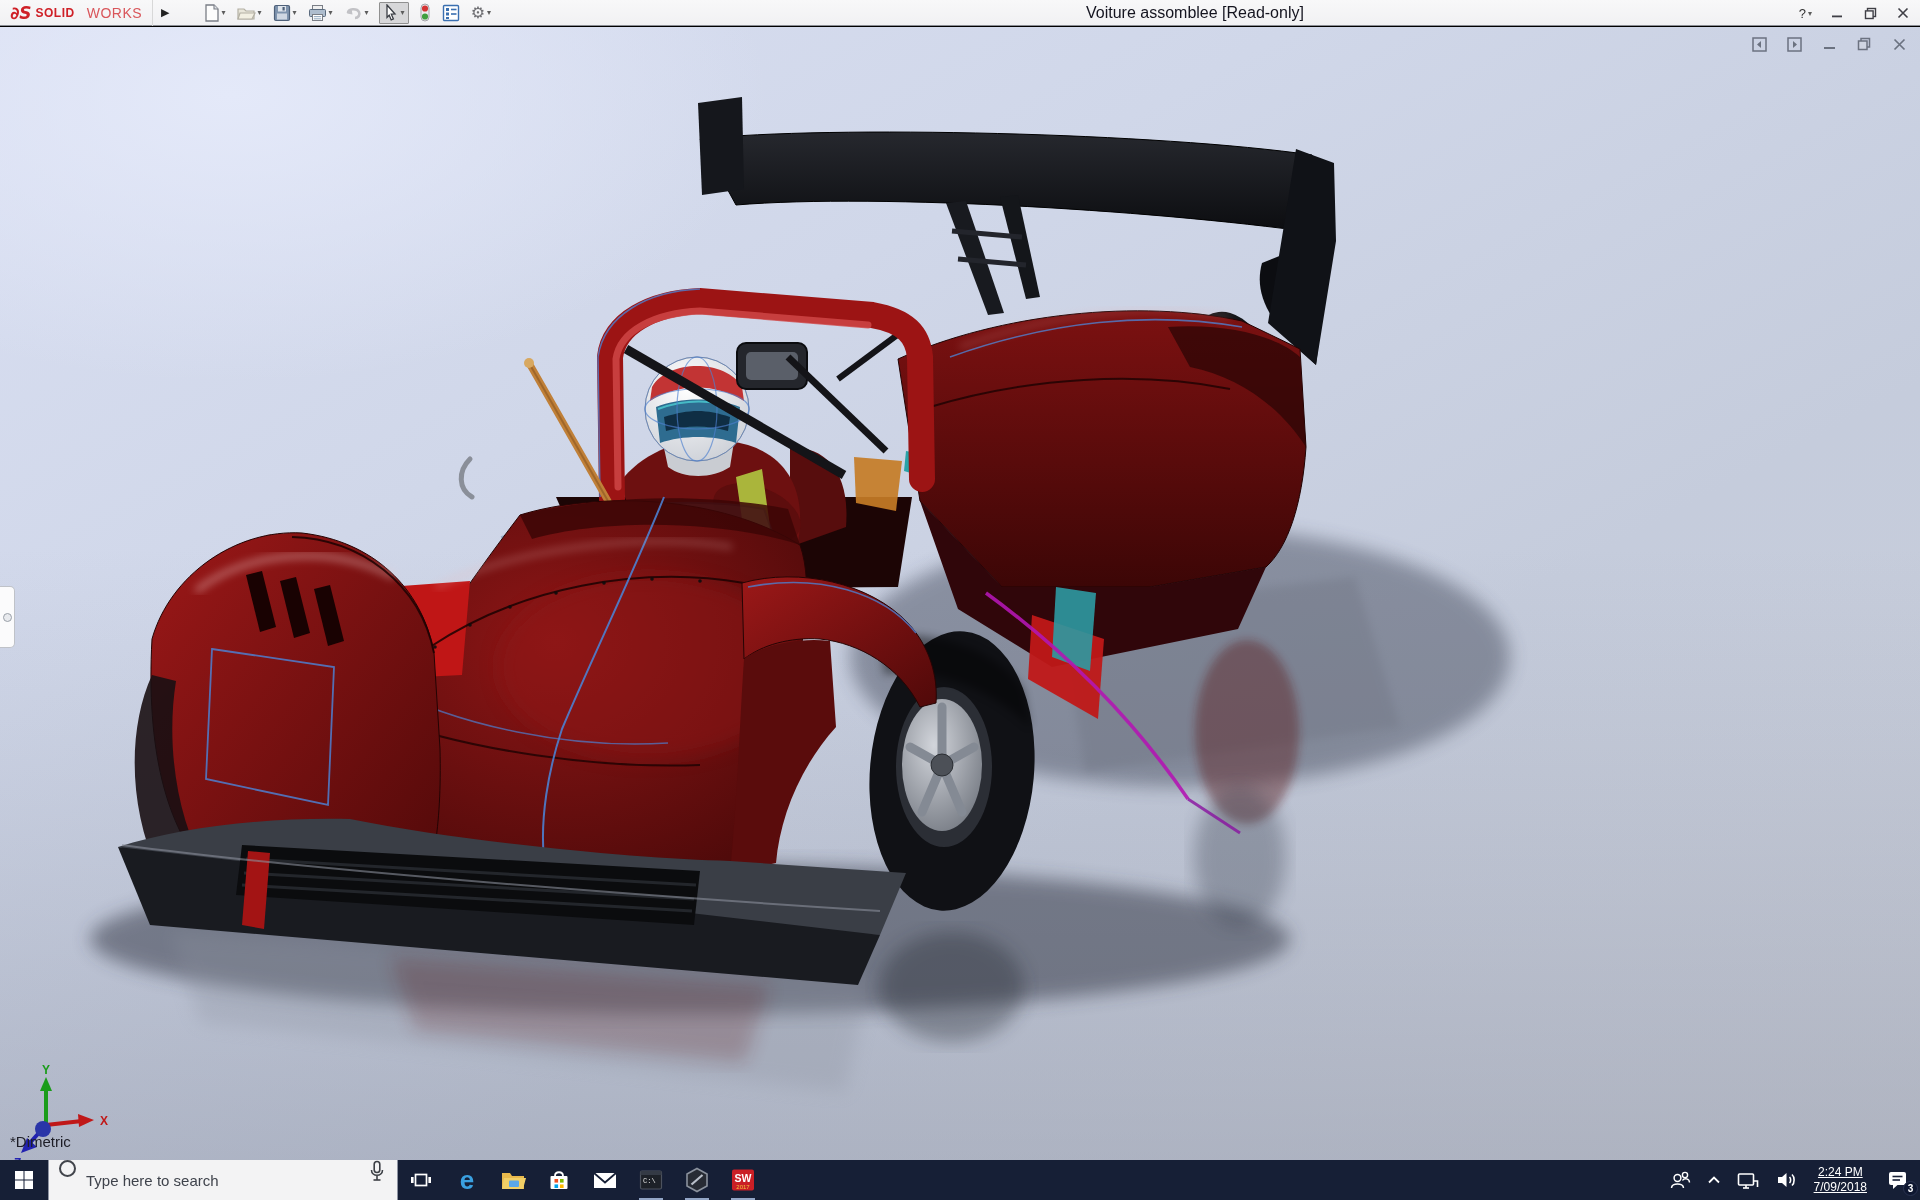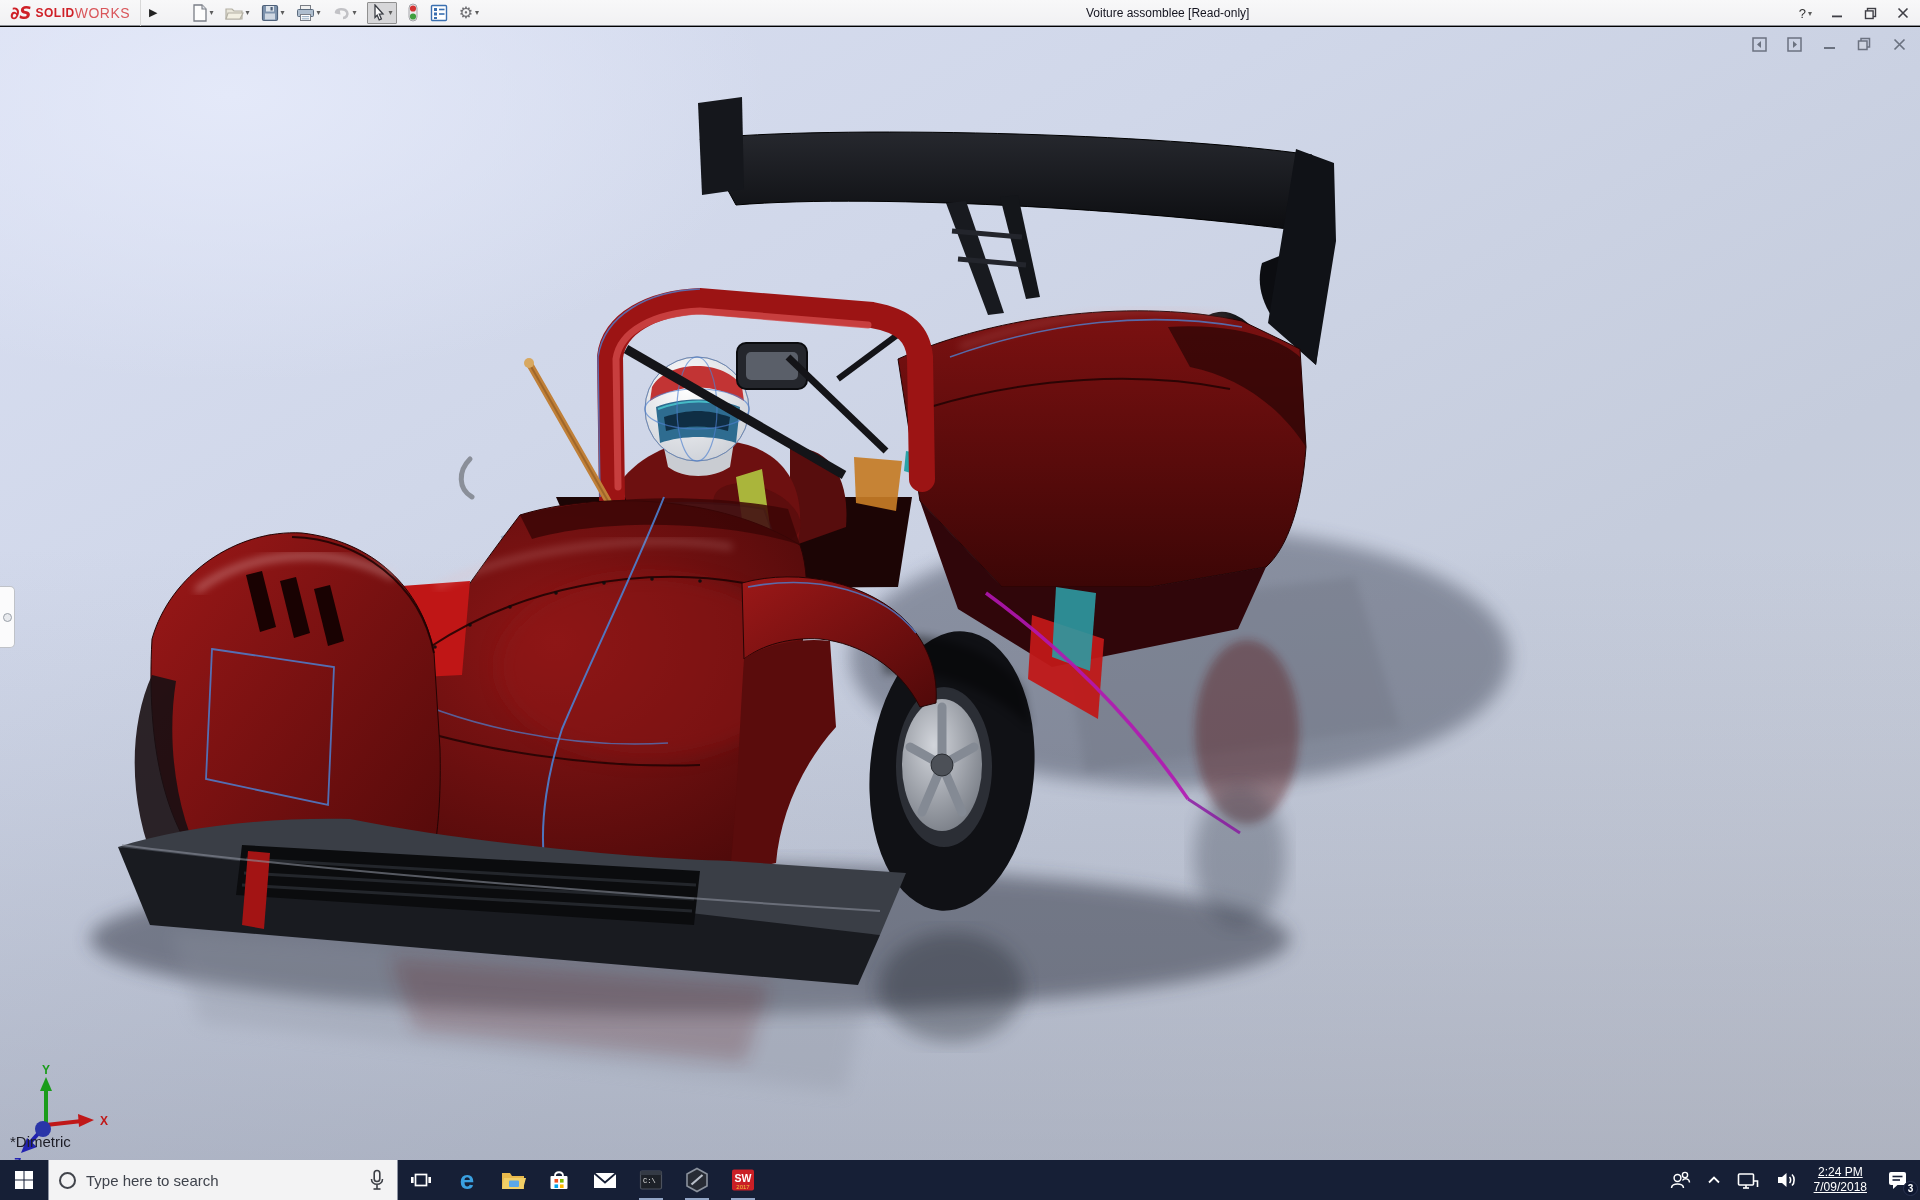--- a/index.html
+++ b/index.html
@@ -9,30 +9,30 @@
 
   
   .titlebar { position:absolute; top:0; left:0; width:1920px; height:26px;
     background:linear-gradient(#f8f8f9,#f1f1f3); border-bottom:1px solid #8a8d94;
     display:flex; align-items:center; z-index:40; }
   .brand { display:flex; align-items:baseline; padding:0 10px 0 10px; height:26px;
     align-items:center; border-right:1px solid #d8d8d8; }
   .logo-mark { font-family:"DejaVu Sans", sans-serif; font-style:italic; font-weight:700;
     font-size:17px; color:#cf2027; margin-right:4px; }
   .logo-bold { font-weight:700; font-size:12px; letter-spacing:.5px; color:#cf2027; }
-  .logo-light { font-weight:400; font-size:14px; letter-spacing:.5px; color:#d9555a; }
+  .logo-light { font-weight:400; font-size:14px; letter-spacing:.5px; color:#d9555a;margin-left:12px; }
   .flyout-arrow { font-family:"DejaVu Sans", sans-serif; font-size:11px; color:#222;
     padding:4px 8px; cursor:default; }
   .tb { display:flex; align-items:center; gap:9px; margin-left:24px; height:26px; }
   .tb-item { display:flex; align-items:center; height:22px; padding:0 1px; }
   .caret { font-family:"DejaVu Sans", sans-serif; font-size:8px; color:#5c5c5c; margin-left:2px; }
   .tb-select { border:1px solid #909090; background:#d7d7d9; padding:1px 3px; border-radius:1px; }
   .gear-glyph { font-family:"DejaVu Sans", sans-serif; font-size:16px; color:#6e6e72; line-height:1; }
   .doc-title { position:absolute; left:1086px; top:0; height:26px; line-height:26px;
-    font-size:12px; color:#14141f; white-space:nowrap; }
+    font-size:16px; color:#14141f; white-space:nowrap; }
   .tbar-right { position:absolute; right:8px; top:0; height:26px; display:flex;
     align-items:center; gap:15px; }
   .help-label { font-size:13px; color:#333; }
   .wc { display:flex; align-items:center; justify-content:center; width:18px; height:18px; }
 
   
   .viewport { position:absolute; top:27px; left:0; width:1920px; height:1133px;
     background:
       radial-gradient(ellipse 900px 480px at 12% 6%, #e4e9f9 0%, rgba(228,233,249,0) 60%),
       linear-gradient(152deg,#d9dff2 0%,#d0d7e9 32%,#c5ccdc 64%,#c9cdd8 100%);
@@ -47,21 +47,21 @@
   .flyout-dot { width:9px; height:9px; border-radius:50%; border:1.5px solid #9aa0a8;
     background:#e8eaee; }
   .triad { position:absolute; left:12px; top:1036px; z-index:4; }
   .view-label { position:absolute; left:10px; top:1106px; font-size:15px; font-weight:400;
     color:#1d1d26; z-index:4; }
 
   
   .taskbar { position:absolute; left:0; top:1160px; width:1920px; height:40px;
     background:#161f36; display:flex; align-items:stretch; z-index:50; }
   .tk-btn { width:48px; display:flex; align-items:center; justify-content:center; position:relative; }
-  .search-box { width:350px; background:#f3f3f4; display:flex; align-items:center;
+  .search-box { width:350px; background:#f3f3f4; display:flex; 
     border:1px solid #8e94a3; border-bottom:none; border-top:none; }
   .search-ring { width:17px; height:17px; border:2.5px solid #41444b; border-radius:50%;
     margin:0 10px 0 10px; }
   .search-box input { flex:1; border:none; outline:none; background:transparent;
     font-size:15px; color:#2e3138; font-family:"Liberation Sans",sans-serif; }
   .search-box input::placeholder { color:#3f434c; opacity:1; }
   .mic { margin:0 12px; }
   .app-btn { width:46px; display:flex; align-items:center; justify-content:center; position:relative; }
   .run-bar { position:absolute; bottom:0; left:50%; transform:translateX(-50%);
     width:24px; height:2px; background:#92a5c6; }

